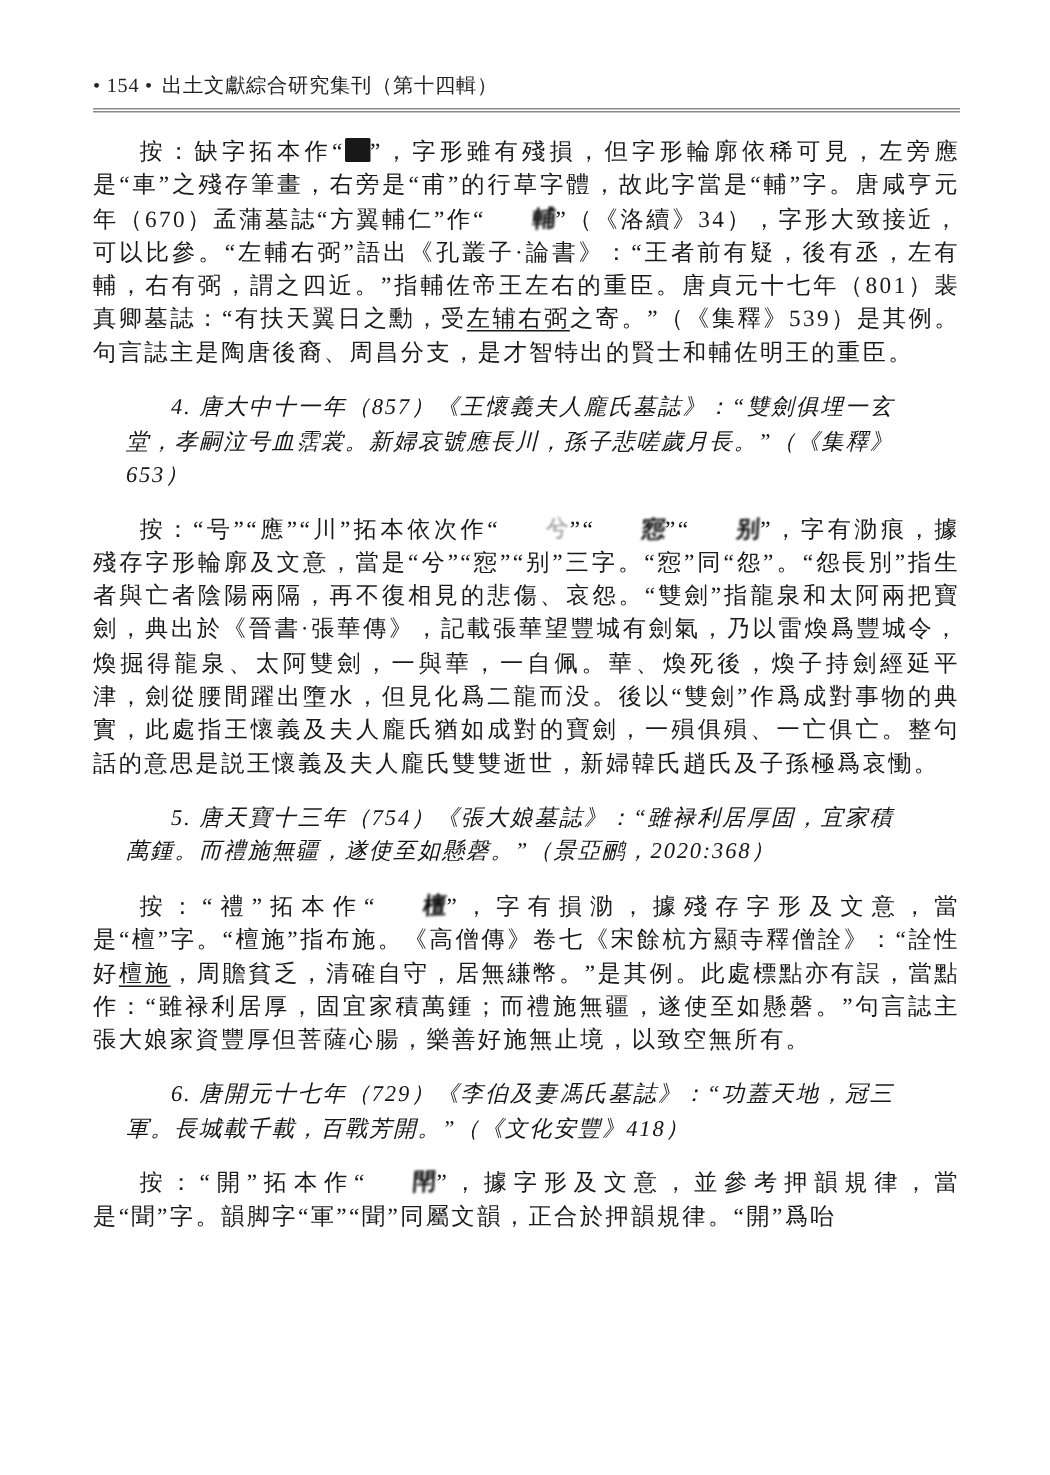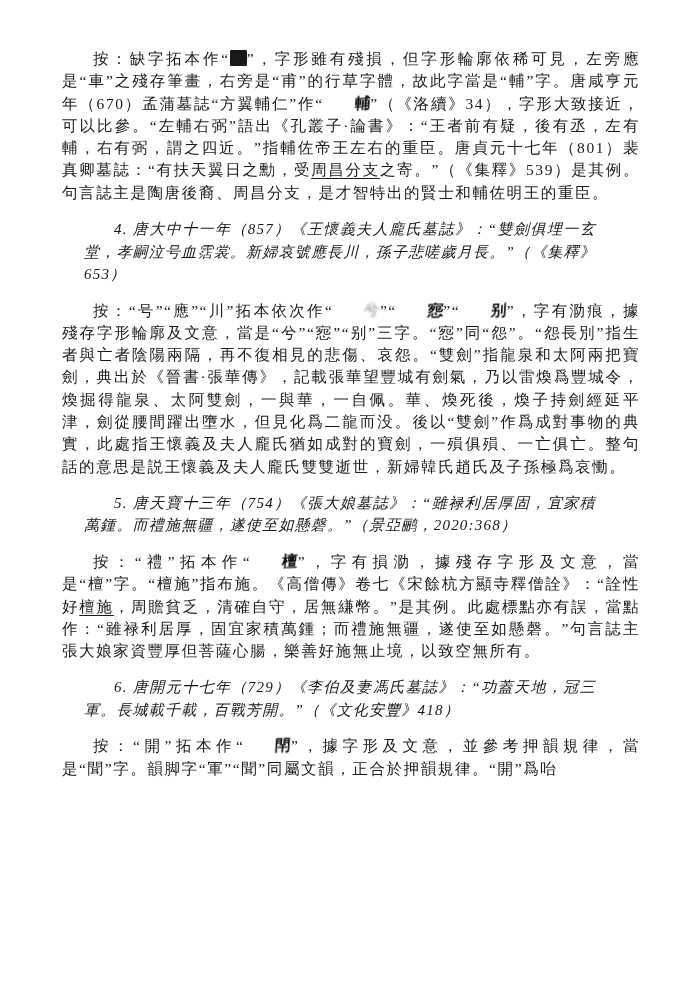--- a/index.html
+++ b/index.html
@@ -77,22 +77,26 @@
   .rub.faint {
     color: #8d8d8d;
     filter: blur(0.8px);
     transform: rotate(-4deg);
   }
 </style>
 </head>
 <body>
 
 <div class="page">
+  <div class="running-header">
+    <span>• 154 •</span>
+    <span>出土文獻綜合研究集刊（第十四輯）</span>
+  </div>
   <div class="doc-body">
-      <p class="note">按：缺字拓本作“<span class="rub dark">輔</span>”，字形雖有殘損，但字形輪廓依稀可見，左旁應是“車”之殘存筆畫，右旁是“甫”的行草字體，故此字當是“輔”字。唐咸亨元年（670）孟蒲墓誌“方翼輔仁”作“<span class="rub ink">輔</span>”（《洛續》34），字形大致接近，可以比參。“左輔右弼”語出《孔叢子·論書》：“王者前有疑，後有丞，左有輔，右有弼，謂之四近。”指輔佐帝王左右的重臣。唐貞元十七年（801）裴真卿墓誌：“有扶天翼日之勳，受<span class="underline-seg">周昌分支</span>之寄。”（《集釋》539）是其例。句言誌主是陶唐後裔、周昌分支，是才智特出的賢士和輔佐明王的重臣。</p>
+      <p class="note">按：缺字拓本作“<span class="rub dark">輔</span>”，字形雖有殘損，但字形輪廓依稀可見，左旁應是“車”之殘存筆畫，右旁是“甫”的行草字體，故此字當是“輔”字。唐咸亨元年（670）孟蒲墓誌“方翼輔仁”作“<span class="rub ink">輔</span>”（《洛續》34），字形大致接近，可以比參。“左輔右弼”語出《孔叢子·論書》：“王者前有疑，後有丞，左有輔，右有弼，謂之四近。”指輔佐帝王左右的重臣。唐貞元十七年（801）裴真卿墓誌：“有扶天翼日之勳，受<span class="underline-seg">左辅右弼</span>之寄。”（《集釋》539）是其例。句言誌主是陶唐後裔、周昌分支，是才智特出的賢士和輔佐明王的重臣。</p>
       <p class="quote">4. 唐大中十一年（857）《王懷義夫人龐氏墓誌》：“雙劍俱埋一玄堂，孝嗣泣号血霑裳。新婦哀號應長川，孫子悲嗟歲月長。”（《集釋》653）</p>
       <p class="note">按：“号”“應”“川”拓本依次作“<span class="rub faint">兮</span>”“<span class="rub ink">惌</span>”“<span class="rub ink">别</span>”，字有泐痕，據殘存字形輪廓及文意，當是“兮”“惌”“别”三字。“惌”同“怨”。“怨長別”指生者與亡者陰陽兩隔，再不復相見的悲傷、哀怨。“雙劍”指龍泉和太阿兩把寶劍，典出於《晉書·張華傳》，記載張華望豐城有劍氣，乃以雷煥爲豐城令，煥掘得龍泉、太阿雙劍，一與華，一自佩。華、煥死後，煥子持劍經延平津，劍從腰間躍出墮水，但見化爲二龍而没。後以“雙劍”作爲成對事物的典實，此處指王懷義及夫人龐氏猶如成對的寶劍，一殞俱殞、一亡俱亡。整句話的意思是説王懷義及夫人龐氏雙雙逝世，新婦韓氏趙氏及子孫極爲哀慟。</p>
       <p class="quote">5. 唐天寶十三年（754）《張大娘墓誌》：“雖禄利居厚固，宜家積萬鍾。而禮施無疆，遂使至如懸磬。”（景亞鹂，2020:368）</p>
       <p class="note">按：“禮”拓本作“<span class="rub ink">檀</span>”，字有損泐，據殘存字形及文意，當是“檀”字。“檀施”指布施。《高僧傳》卷七《宋餘杭方顯寺釋僧詮》：“詮性好<span class="underline-seg">檀施</span>，周贍貧乏，清確自守，居無縑幣。”是其例。此處標點亦有誤，當點作：“雖禄利居厚，固宜家積萬鍾；而禮施無疆，遂使至如懸磬。”句言誌主張大娘家資豐厚但菩薩心腸，樂善好施無止境，以致空無所有。</p>
       <p class="quote">6. 唐開元十七年（729）《李伯及妻馮氏墓誌》：“功蓋天地，冠三軍。長城載千載，百戰芳開。”（《文化安豐》418）</p>
       <p class="note">按：“開”拓本作“<span class="rub ink">閈</span>”，據字形及文意，並參考押韻規律，當是“聞”字。韻脚字“軍”“聞”同屬文韻，正合於押韻規律。“開”爲咍</p>
     </div>
 </div>
 
 </body></html>

